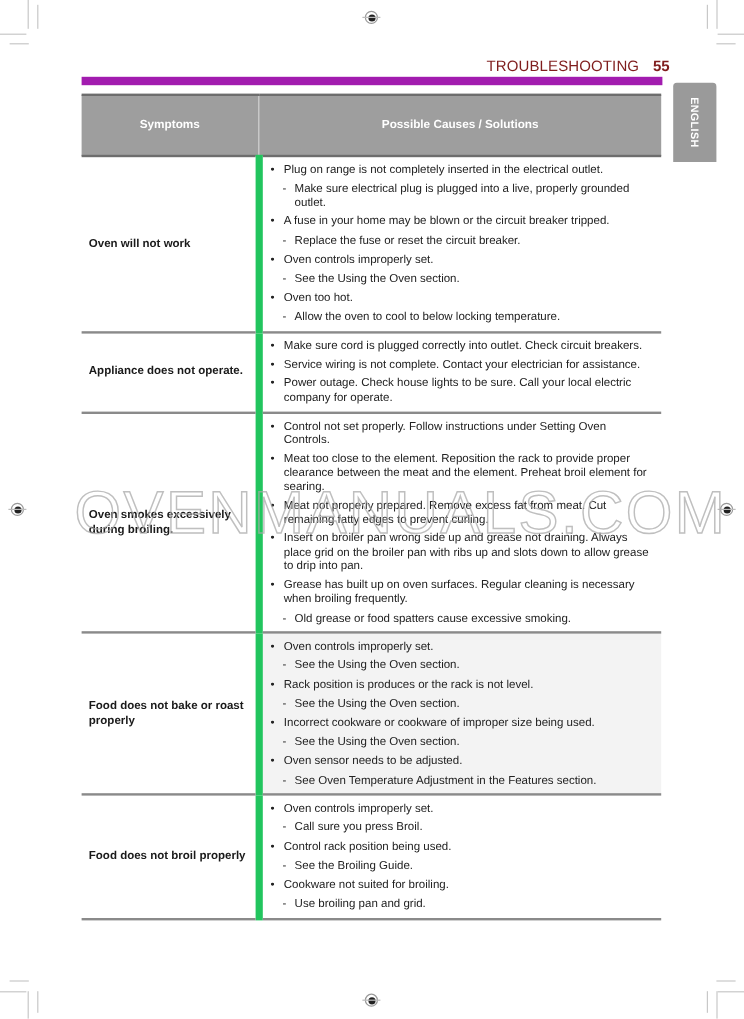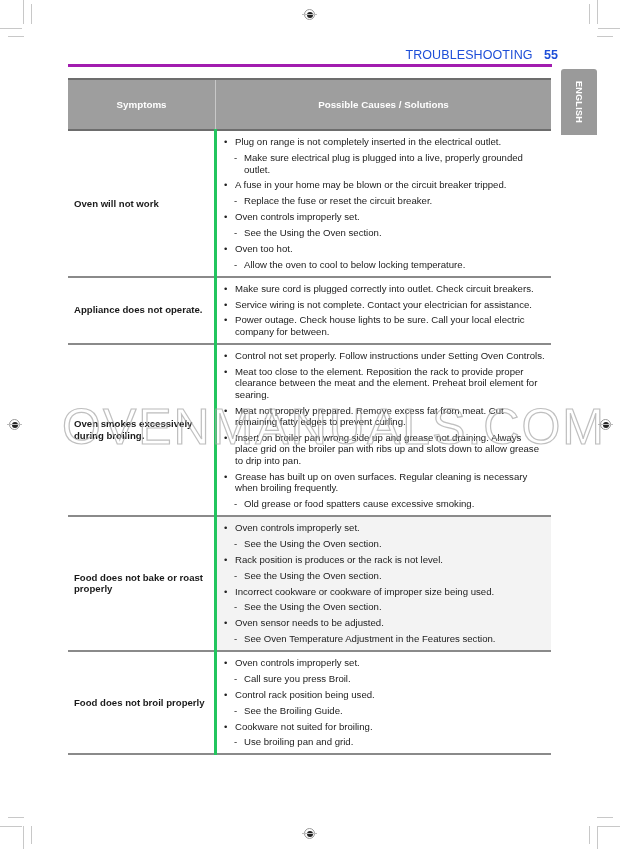--- a/index.html
+++ b/index.html
@@ -14,22 +14,22 @@
       display: flex; align-items: center; justify-content: center;
     }
     .reg::after {
       content: ""; width: 6px; height: 6px; border-radius: 50%; background: #222;
     }
     .reg::before {
       content: ""; position: absolute; left: -3px; right: -3px; top: 4px; height: 1px; background: #bbb;
     }
     .header {
       position: absolute; left: 68px; width: 484px; top: 48px;
-      height: 16px; border-bottom: 3px solid #a21caf;
-      text-align: right; font-size: 12.5px; color: #1d4ed8;
+      height: 16px; border-bottom: 7px solid #a21caf;
+      text-align: right; font-size: 12.5px; color: #7f1d1d;
     }
     .header .section { letter-spacing: 0.1px; }
     .header .pageno { font-weight: bold; margin-left: 8px; margin-right: -6px; }
     .lang-tab {
       position: absolute; left: 561px; top: 69px; width: 36px; height: 66px;
       background: #9a9a9a; border-radius: 3px 3px 0 0;
     }
     .lang-tab span {
       position: absolute; left: 50%; top: 33px;
       transform: translate(-50%, -50%) rotate(90deg);
@@ -45,21 +45,21 @@
       background: #9e9e9e; color: #fff; font-weight: bold;
       height: 17px; padding: 16px; border-top: 2px solid #6d6d6d;
       border-bottom: 2px solid #6d6d6d; font-size: 9.8px;
     }
     table.ts th.c1 { width: 115px; border-right: 1px solid #c8c8c8; }
     table.ts td {
       border-bottom: 2px solid #8a8a8a; vertical-align: middle; padding: 0;
     }
     table.ts td.sym {
       font-weight: bold; padding: 0 4px 0 6px; color: #1a1a1a;
-      border-right: 3px solid #22c55e;
+      border-right: 6px solid #22c55e;
     }
     table.ts td.sol { padding: 3px 6px 3px 5px; }
     tr.shaded td.sol { background: #f3f3f3; }
     .line { display: flex; margin: 0; padding: 2.2px 0; }
     .line .mk { flex: 0 0 11px; text-align: left; padding-left: 2px; }
     .line.sub { padding-left: 10px; }
     .line.sub .mk { flex: 0 0 10px; }
     .line .tx { flex: 1; }
     .line .tx b { font-weight: normal; }
     .watermark {
@@ -158,21 +158,21 @@
           <div class="line">
             <span class="mk">•</span>
             <span class="tx">Make sure cord is plugged correctly into outlet. Check circuit breakers.</span>
           </div>
           <div class="line">
             <span class="mk">•</span>
             <span class="tx">Service wiring is not complete. Contact your electrician for assistance.</span>
           </div>
           <div class="line">
             <span class="mk">•</span>
-            <span class="tx">Power outage. Check house lights to be sure. Call your local electric company for between.</span>
+            <span class="tx">Power outage. Check house lights to be sure. Call your local electric company for operate.</span>
           </div>
         </td>
       </tr>
       <tr>
         <td class="sym">Oven smokes excessively during broiling.</td>
         <td class="sol">
           <div class="line">
             <span class="mk">•</span>
             <span class="tx">Control not set properly. Follow instructions under Setting Oven Controls.</span>
           </div>

